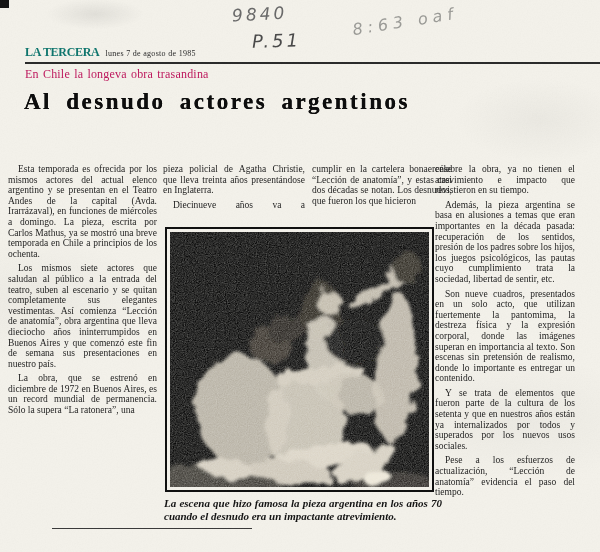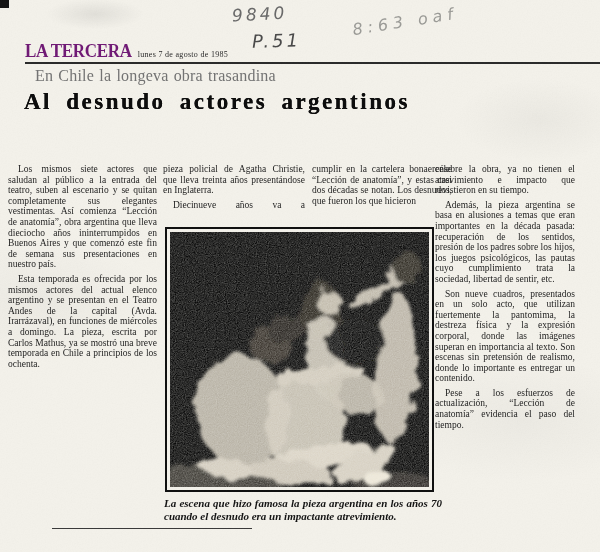--- a/index.html
+++ b/index.html
@@ -18,26 +18,26 @@
 
   
   .hw{position:absolute;font-family:"DejaVu Sans", sans-serif;font-style:italic;
       letter-spacing:3px;white-space:nowrap;}
   .hw-code{left:232px;top:4px;font-size:17px;color:#6a6a6a;transform:rotate(-3deg);}
   .hw-time{left:352px;top:12px;font-size:16px;color:#9b9b97;transform:rotate(-9deg);letter-spacing:5px;}
   .hw-page{left:252px;top:30px;font-size:18px;color:#4a4a4a;transform:rotate(-2deg);}
 
   
   .masthead{position:absolute;left:25px;top:42px;white-space:nowrap;}
-  .mast-name{font-weight:bold;font-size:17px;letter-spacing:-0.3px;color:#701a75;
+  .mast-name{font-weight:bold;font-size:12px;letter-spacing:-0.3px;color:#0f766e;
              transform:scaleY(1.05);display:inline-block;}
   .mast-date{font-size:8px;color:#2a2a2a;margin-left:6px;letter-spacing:.3px;}
   .mast-rule{position:absolute;left:25px;top:62px;width:575px;height:2px;background:#2b2b2b;}
 
-  .kicker{position:absolute;left:35px;top:67px;font-size:16px;color:#737373;
+  .kicker{position:absolute;left:25px;top:67px;font-size:12px;color:#be185d;
           letter-spacing:.2px;word-spacing:1px;}
   .headline{position:absolute;left:24px;top:85px;width:576px;line-height:34px;
             font-size:23px;font-weight:bold;color:#0d0d0d;letter-spacing:2.5px;
             word-spacing:6px;text-shadow:0 0 .5px #0d0d0d;}
 
   
   .col{position:absolute;top:164px;font-size:9.5px;line-height:10.6px;
        text-align:justify;color:#1e1e1e;hyphens:auto;}
   .col p{margin:0 0 4px 0;text-indent:10px;}
   .col p.cont{text-indent:0;}
@@ -76,37 +76,39 @@
     <span class="mast-name">LA TERCERA</span><span class="mast-date">lunes 7 de agosto de 1985</span>
   </div>
   <div class="mast-rule"></div>
 
   <div class="kicker">En Chile la longeva obra trasandina</div>
   <div class="headline">
     <div>Al desnudo actores argentinos</div>
   </div>
 
   <div class="col col-1">
+    <p>Esta temporada es ofrecida por los mismos actores del actual elenco argentino y se presentan en el Teatro Andes de la capital (Avda. Irarrázaval), en funciones de miércoles a domingo. La pieza, escrita por Carlos Mathus, ya se mostró una breve temporada en Chile a principios de los ochenta.</p>
     <p>Los mismos siete actores que saludan al público a la entrada del teatro, suben al escenario y se quitan completamente sus elegantes vestimentas. Así comienza “Lección de anatomía”, obra argentina que lleva dieciocho años ininterrumpidos en Buenos Aires y que comenzó este fin de semana sus presentaciones en nuestro país.</p>
-    <p>Esta temporada es ofrecida por los mismos actores del actual elenco argentino y se presentan en el Teatro Andes de la capital (Avda. Irarrázaval), en funciones de miércoles a domingo. La pieza, escrita por Carlos Mathus, ya se mostró una breve temporada en Chile a principios de los ochenta.</p>
+    <p>La obra, que se estrenó en diciembre de 1972 en Buenos Aires, es un record mundial de permanencia. Sólo la supera “La ratonera”, una</p>
   </div>
 
   <div class="col col-2">
     <p class="cont">pieza policial de Agatha Christie, que lleva treinta años presentándose en Inglaterra.</p>
     <p class="stretch">Diecinueve años va a</p>
   </div>
 
   <div class="col col-3">
     <p class="cont">cumplir en la cartelera bonaerense “Lección de anatomía”, y estas casi dos décadas se notan. Los desnudos, que fueron los que hicieron</p>
   </div>
 
   <div class="col col-4">
     <p class="cont">célebre la obra, ya no tienen el atrevimiento e impacto que revistieron en su tiempo.</p>
     <p>Además, la pieza argentina se basa en alusiones a temas que eran importantes en la década pasada: recuperación de los sentidos, presión de los padres sobre los hijos, los juegos psicológicos, las pautas cuyo cumplimiento trata la sociedad, libertad de sentir, etc.</p>
     <p>Son nueve cuadros, presentados en un solo acto, que utilizan fuertemente la pantomima, la destreza física y la expresión corporal, donde las imágenes superan en importancia al texto. Son escenas sin pretensión de realismo, donde lo importante es entregar un contenido.</p>
+    <p>Y se trata de elementos que fueron parte de la cultura de los setenta y que en nuestros años están ya internalizados por todos y superados por los nuevos usos sociales.</p>
     <p>Pese a los esfuerzos de actualización, “Lección de anatomía” evidencia el paso del tiempo.</p>
   </div>
 
   <div class="photo-frame">
     <div class="photo-inner">
       <svg viewBox="0 0 260 253" preserveAspectRatio="none">
         <defs>
           <filter id="soft" x="-20%" y="-20%" width="140%" height="140%">
             <feTurbulence type="fractalNoise" baseFrequency="0.07" numOctaves="2" result="t"></feTurbulence>
             <feDisplacementMap in="SourceGraphic" in2="t" scale="14"></feDisplacementMap>

